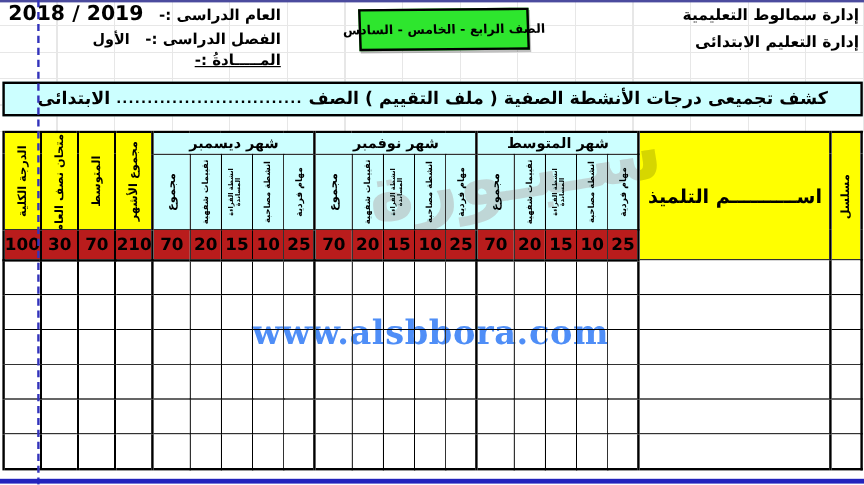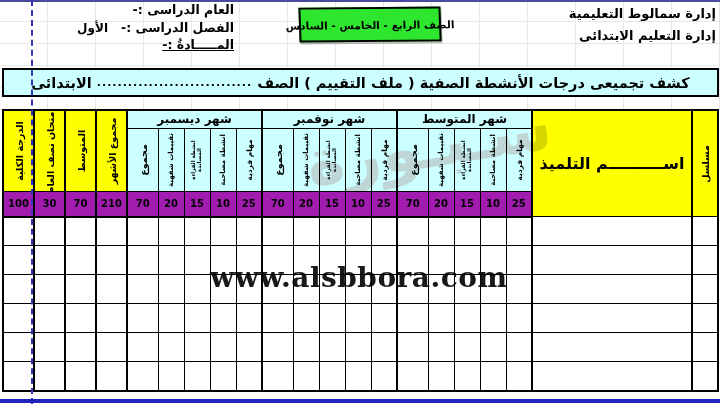--- a/index.html
+++ b/index.html
@@ -36,26 +36,26 @@
   .cyan{background:#ccffff !important;}
   .ylab{background:#ffff00 !important;}
   .monthname{font-weight:bold;font-size:12px;height:18px;}
   .vcell{height:62px;}
   .vtext{position:absolute;left:50%;top:50%;transform:translate(-50%,-50%) rotate(-90deg);
     white-space:nowrap;font-weight:bold;}
   .vtext.wrap{white-space:normal;width:60px;line-height:1.05;text-align:center;}
   .f-mh{font-size:7.5px;} .f-ms{font-size:7px;} .f-qr{font-size:5.5px;}
   .f-tq{font-size:7px;} .f-mg{font-size:9.5px;} .f-sum{font-size:9.5px;} .f-ser{font-size:9.5px;}
   .namehead{font-weight:bold;font-size:16px;margin-left:31px;}
-  .numrow td{height:24px;font-weight:bold;font-size:10px;border-bottom-width:2px;background:#a21caf;}
+  .numrow td{height:24px;font-weight:bold;font-size:14px;border-bottom-width:2px;background:#b91c1c;}
   tbody.grid tr{height:29px;}
   tbody.grid td{background:#fff;}
   
   .wm-site{position:absolute;left:210px;top:261px;z-index:3;font-family:"DejaVu Serif",serif;
-    font-weight:bold;font-size:28px;color:#000000;letter-spacing:0.5px;mix-blend-mode:darken;
+    font-weight:bold;font-size:28px;color:#3b82f6;letter-spacing:0.5px;mix-blend-mode:darken;
     opacity:0.9;direction:ltr;pointer-events:none;}
   .wm-logo{position:absolute;left:305px;top:108px;z-index:3;font-size:64px;font-weight:bold;
     color:#b5b5b5;transform:rotate(-9deg);mix-blend-mode:darken;opacity:0.55;
     pointer-events:none;white-space:nowrap;}
   .break-dash{position:absolute;left:31px;top:0;height:404px;width:0;
     border-left:2px dashed #3333bb;z-index:5;}
   .break-solid{position:absolute;left:0;top:399px;width:720px;height:4px;background:#2323bd;z-index:5;}
 </style>
 </head>
 <body>
@@ -65,20 +65,21 @@
   <div class="topline"></div>
 
   <div class="admin">
     <div>إدارة سمالوط التعليمية</div>
     <div>إدارة التعليم الابتدائى</div>
   </div>
 
   <div class="leftinfo">
     <div class="inforow">
       <span class="inflabel">العام الدراسى :-</span>
+      <span class="infvalue" dir="ltr">2018 / 2019</span>
     </div>
     <div class="inforow" style="margin-top:3px;">
       <span class="inflabel">الفصل الدراسى :-</span>
       <span class="infvalue small">الأول</span>
     </div>
     <div class="inforow" style="margin-top:2px;text-decoration:underline;">
       <span class="inflabel">المـــــادةُ :-</span>
     </div>
   </div>
 

